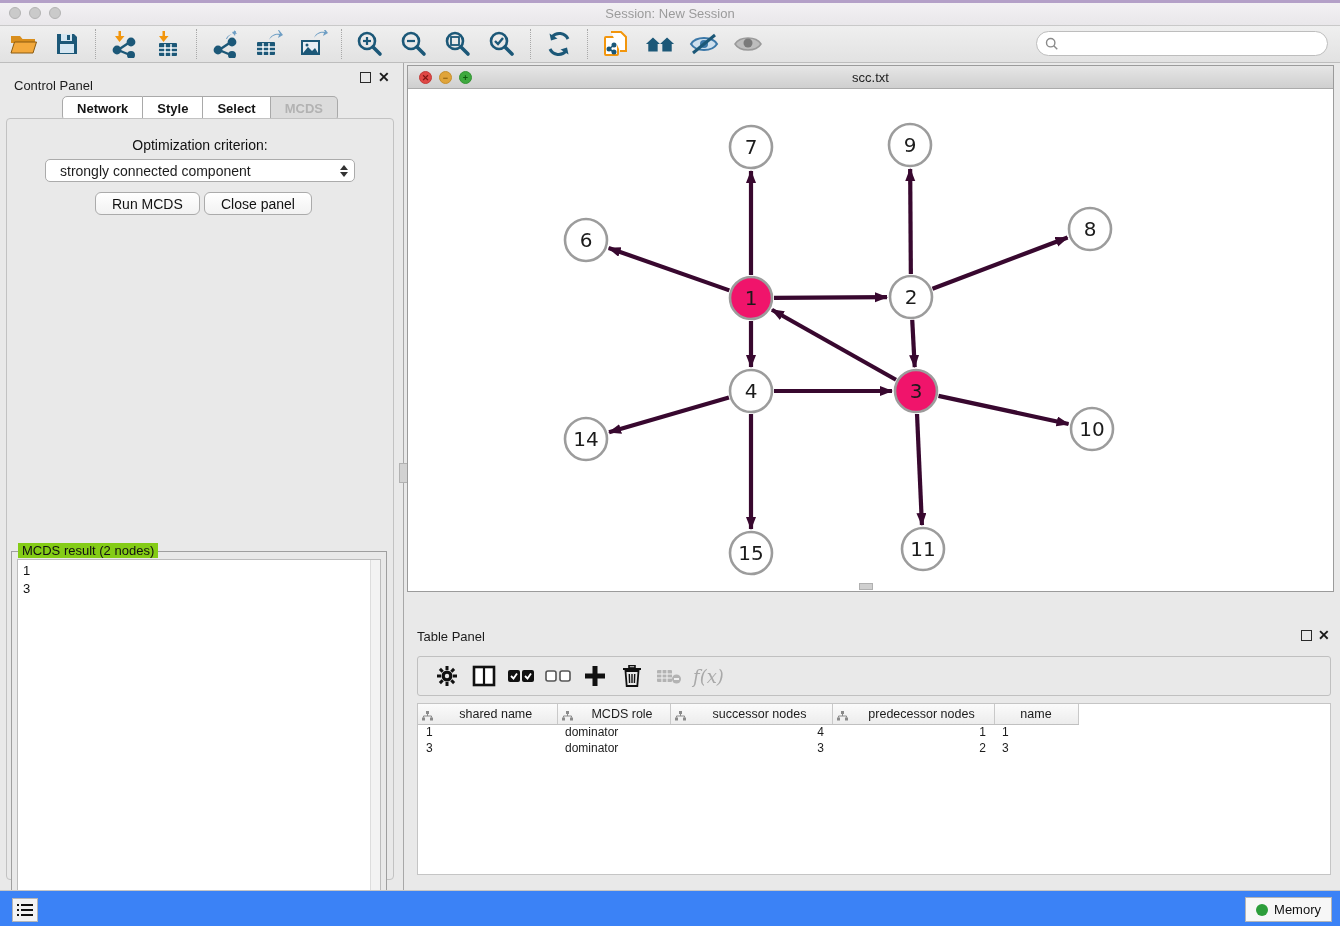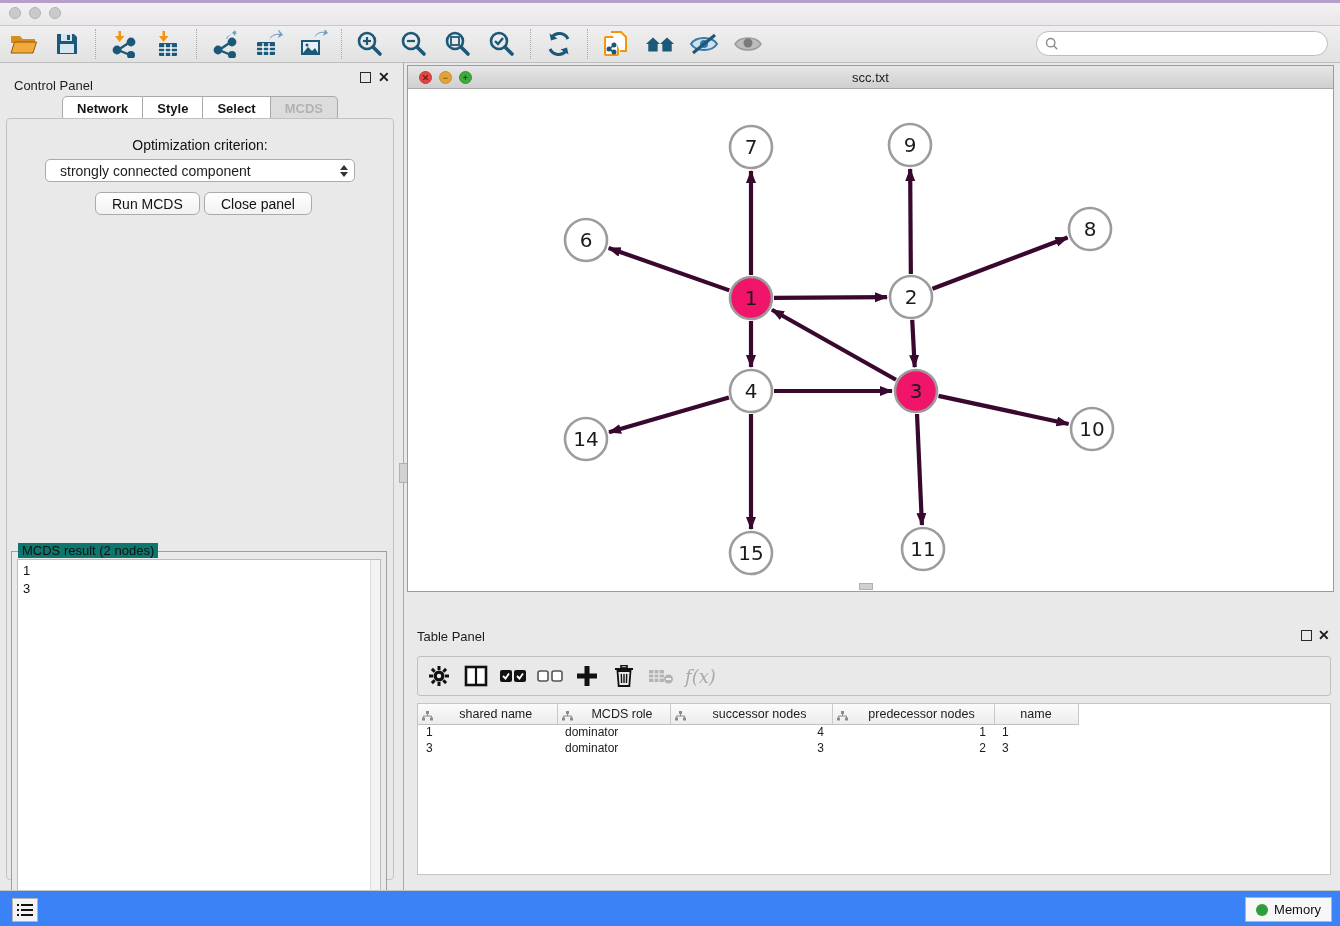--- a/index.html
+++ b/index.html
@@ -38,21 +38,21 @@
   .opt-label { position:absolute; left:0; top:18px; width:100%; text-align:center; font-size:14px; color:#111; }
   .combo { position:absolute; left:38px; top:40px; width:310px; height:23px; background:#fff; border:1px solid #ababab; border-radius:5px;
     display:flex; align-items:center; padding:0 6px 0 14px; font-size:14px; }
   .combo .combo-text { flex:1; }
   .combo .stepper { display:flex; flex-direction:column; gap:2px; align-items:center; }
   .arrow-up { width:0;height:0;border-left:4px solid transparent;border-right:4px solid transparent;border-bottom:5px solid #333; }
   .arrow-down { width:0;height:0;border-left:4px solid transparent;border-right:4px solid transparent;border-top:5px solid #333; }
   .cp-btn { position:absolute; top:73px; height:23px; background:linear-gradient(#ffffff,#f2f2f2); border:1px solid #ababab; border-radius:6px;
     font-size:14px; font-family:"Liberation Sans",sans-serif; color:#111; padding:0 16px; }
   .result-group { position:absolute; left:4px; top:432px; width:376px; height:382px; border:1px solid #9f9f9f; background:#E9E9E9; }
-  .result-legend { position:absolute; left:6px; top:-9px; background:#0f766e; padding:0 4px; font-size:13px; color:#111; }
+  .result-legend { position:absolute; left:6px; top:-9px; background:#84cc16; padding:0 4px; font-size:13px; color:#111; }
   .result-area { position:absolute; left:5px; top:7px; right:5px; bottom:5px; background:#fff; border:1px solid #bcbcbc; display:flex; }
   .result-text { flex:1; font-size:13px; line-height:1.35; padding:2px 5px; white-space:pre; color:#111; }
   .result-scroll { width:10px; background:#f3f3f3; border-left:1px solid #ddd; }
 
   
   .v-divider { position:absolute; left:403px; top:63px; width:1px; height:827px; background:#a8a8a8; }
   .v-handle { position:absolute; left:399px; top:463px; width:9px; height:20px; background:#d2d2d2; border:1px solid #b2b2b2; }
 
   
   .net-window { position:absolute; left:407px; top:65px; width:927px; height:527px; border:1px solid #9b9b9b; background:#fff; }
@@ -63,21 +63,21 @@
   .net-dot.red { background:#df4845; border:1px solid #c23a38; color:#7e1513; }
   .net-dot.yellow { background:#e0a43a; border:1px solid #c68f2e; color:#8a5d0d; }
   .net-dot.green { background:#3ea93e; border:1px solid #349234; color:#0f5c0f; }
   .net-canvas { position:absolute; left:0; top:23px; width:925px; height:502px; background:#fff; }
   .net-collapse-handle { position:absolute; left:451px; bottom:1px; width:14px; height:7px; background:#cfcfcf; border:1px solid #b0b0b0; }
 
   
   .table-panel { position:absolute; left:407px; top:623px; width:933px; height:295px; background:#E9E9E9; }
   .tp-title { position:absolute; left:10px; top:6px; font-size:13px; color:#1c1c1c; }
   .tp-toolbar { position:absolute; left:10px; top:33px; width:914px; height:40px; border:1px solid #c0c0c0; border-radius:3px;
-    display:flex; align-items:center; padding-left:4px; }
+    display:flex; align-items:center; padding-left:12px; }
   .tp-icon { width:34px; height:28px; display:flex; align-items:center; justify-content:center; margin-right:3px; }
   .fx-label { font-family:"DejaVu Serif", serif; font-style:italic; font-size:18px; color:#a9a9a9; margin-left:4px; }
   .tp-table { position:absolute; left:10px; top:80px; width:914px; height:172px; background:#fff; border:1px solid #c5c5c5; overflow:hidden; }
   table.datatable { border-collapse:collapse; font-size:12px; }
   table.datatable th { background:linear-gradient(#fbfbfb,#ececec); border-right:1px solid #c9c9c9; border-bottom:1px solid #c0c0c0;
     font-weight:normal; font-size:12.5px; height:20px; padding:0 4px; white-space:nowrap; }
   table.datatable th .th-inner { display:flex; align-items:flex-end; gap:6px; justify-content:flex-start; }
   table.datatable th .th-text { flex:1; text-align:center; }
   table.datatable td { height:16px; padding:0 8px; white-space:nowrap; }
   td.num { text-align:right; padding-right:12px; }
@@ -92,20 +92,21 @@
   .mem-dot { width:12px; height:12px; border-radius:50%; background:#2d9e3b; }
 </style>
 </head>
 <body>
 
 <div class="titlebar">
   <div class="purple-strip"></div>
   <div class="tl-dot" style="left:9px"></div>
   <div class="tl-dot" style="left:29px"></div>
   <div class="tl-dot" style="left:49px"></div>
+  <div class="app-title">Session: New Session</div>
 </div>
 
 <div class="toolbar">
   <span class="tb-icon" style="margin-left:8px">
     <svg width="28" height="24" viewBox="0 0 28 24">
         <path d="M2 4h9l2.5 3H26v4H2z" fill="#d98e1c"></path>
         <path d="M2 21l3.5-11h22L24 21z" fill="#f3a93c" stroke="#8a5a10" stroke-width="1"></path>
       </svg>
   </span>
   <span class="tb-icon">

